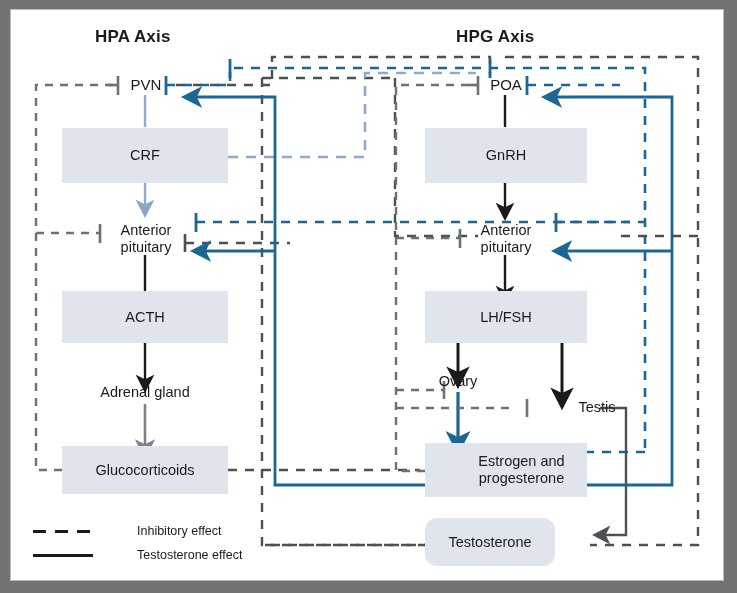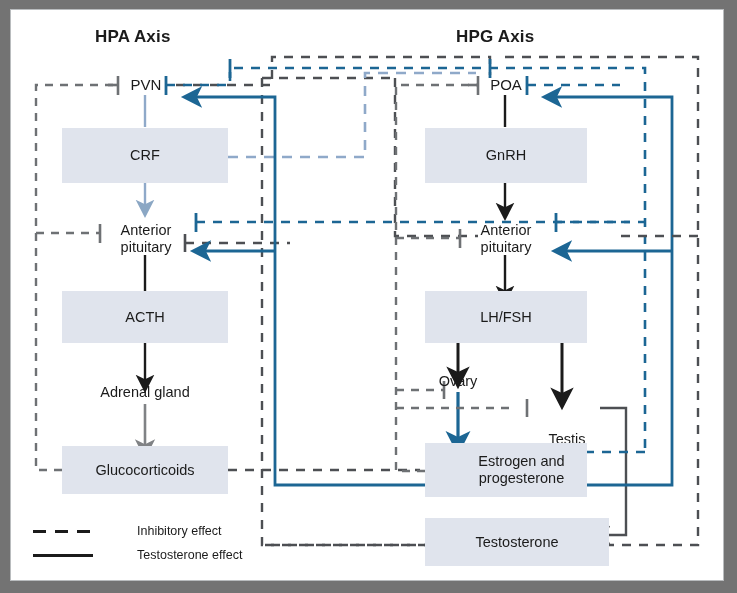--- a/index.html
+++ b/index.html
@@ -215,30 +215,30 @@
     <span>Anterior</span><br>
     <span>pituitary</span>
   </div>
 
   <div class="node-box" style="left:425px;top:291px;width:162px;height:52px;">
     <span>LH/FSH</span>
   </div>
 
   <div class="node-text" style="left:422px;top:373px;width:72px;">Ovary</div>
 
-  <div class="node-text" style="left:534px;top:399px;width:66px;margin-top:32px;">Testis</div>
+  <div class="node-text" style="left:564px;top:399px;width:66px;">Testis</div>
 
   <div class="node-box" style="left:425px;top:443px;width:162px;height:54px;padding-left:31px;">
     <div>
       <span>Estrogen and</span><br>
       <span>progesterone</span>
     </div>
   </div>
 
-  <div class="node-box" style="left:425px;top:518px;width:184px;height:48px;">
+  <div class="node-box" style="left:425px;top:518px;width:130px;height:48px;border-radius:12px;">
     <span>Testosterone</span>
   </div>
 
   <div class="legend">
     <div class="legend-row">
       <div class="legend-swatch">
         <div class="dash"></div>
       </div>
       <div class="legend-label">Inhibitory effect</div>
     </div>

